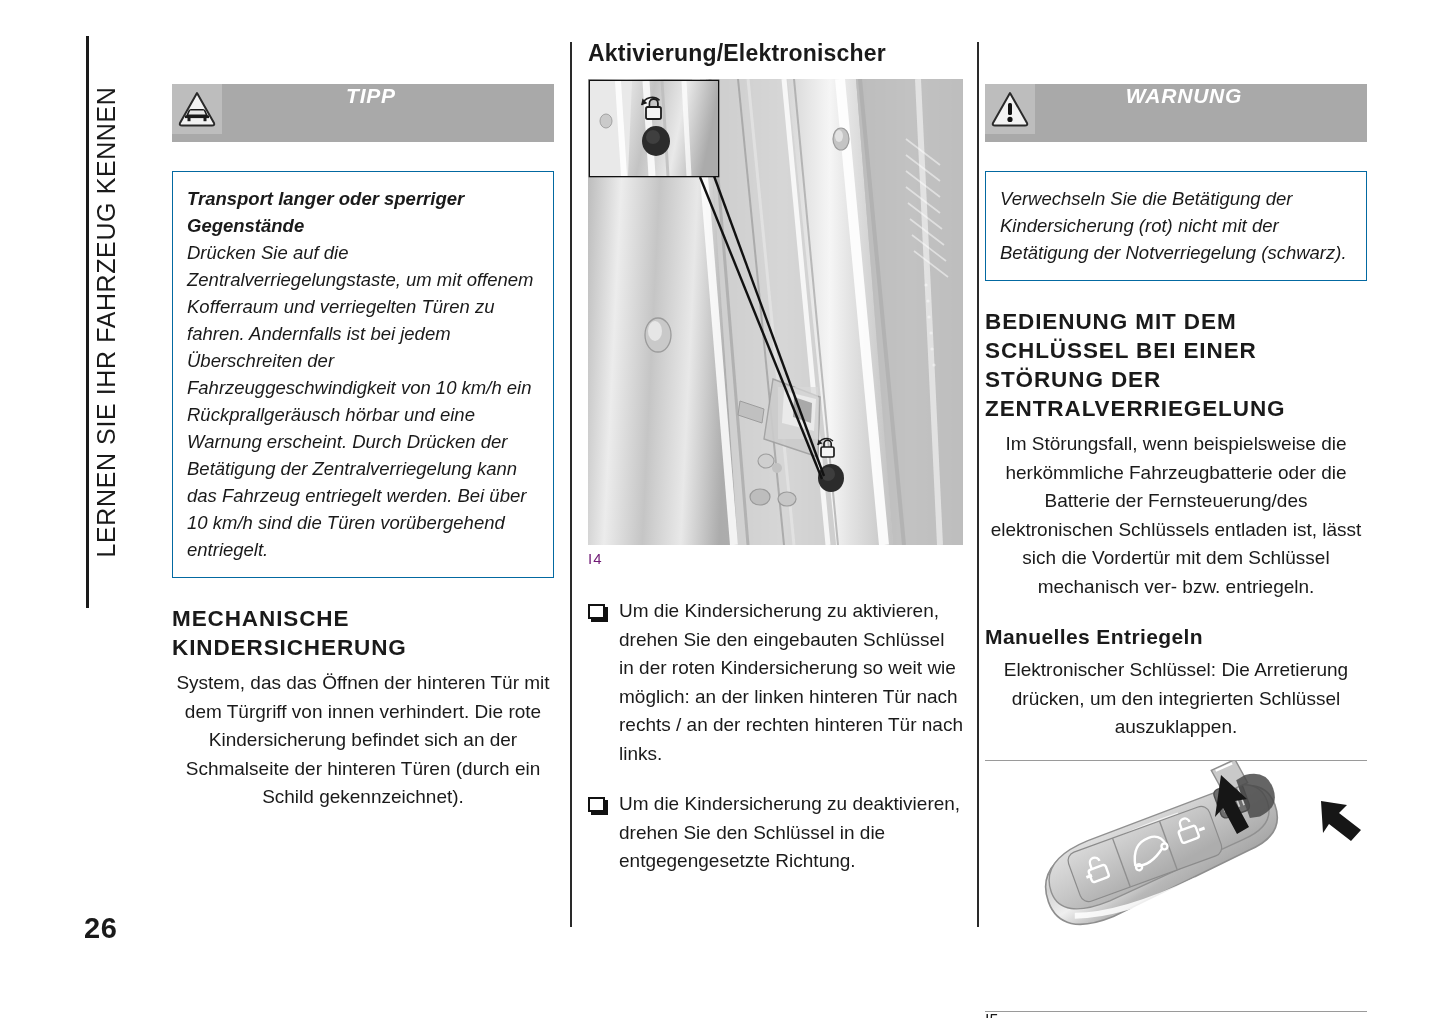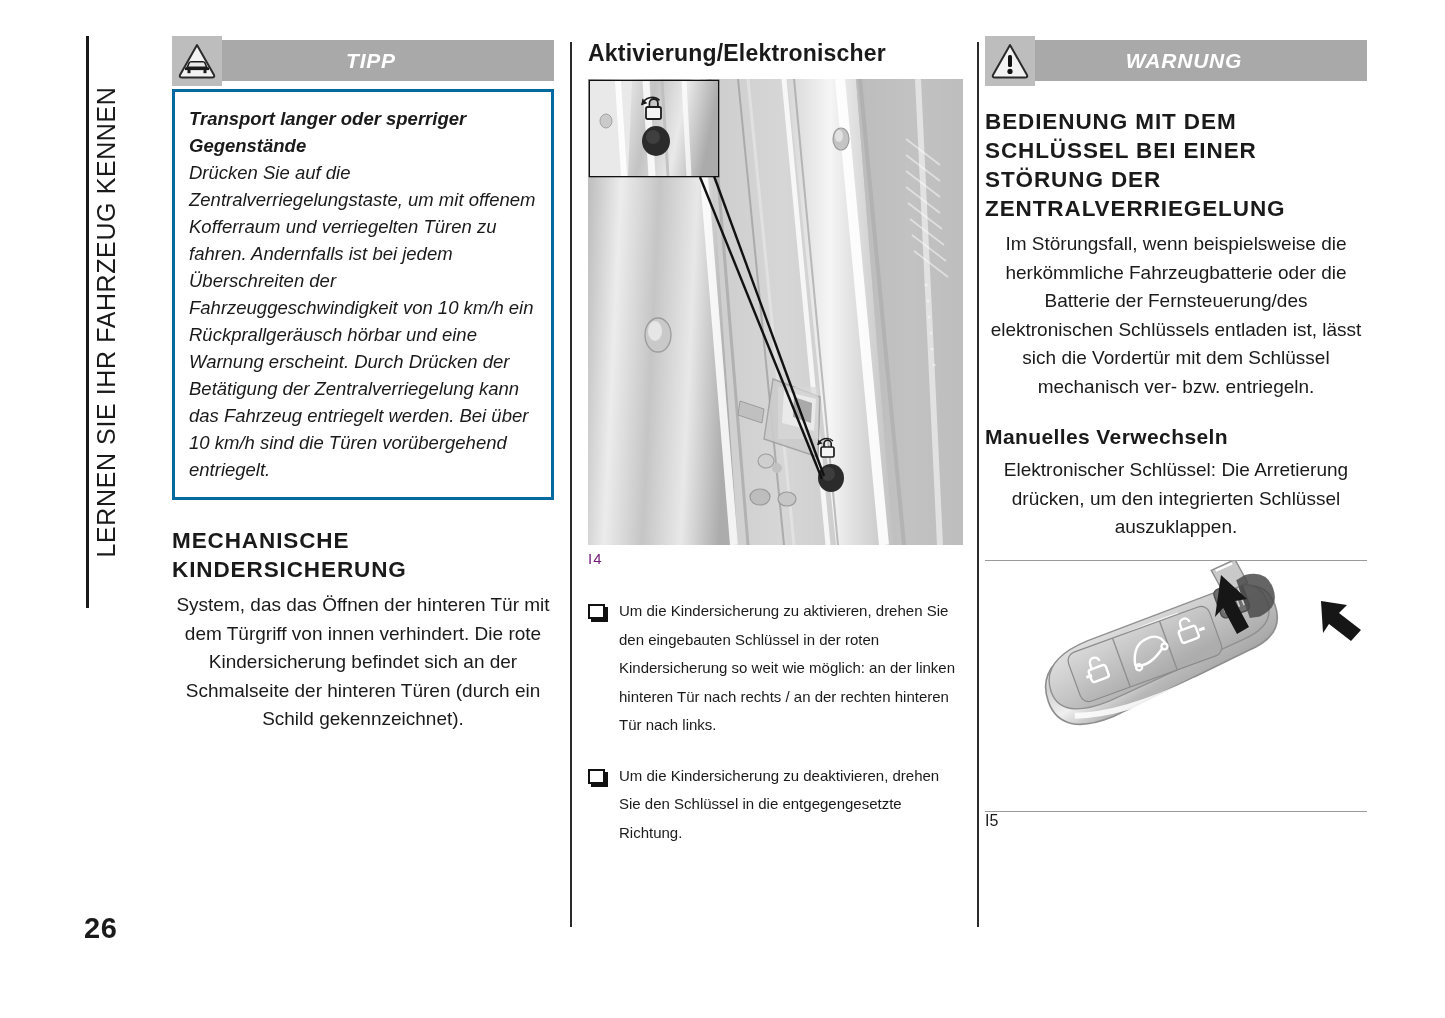--- a/index.html
+++ b/index.html
@@ -63,24 +63,25 @@
 
   
   .column { position: absolute; top: 40px; }
   #col-1 { left: 172px; width: 382px; }
   #col-2 { left: 588px; width: 375px; }
   #col-3 { left: 985px; width: 382px; }
 
   
   .callout-header {
     position: relative;
-    height: 41px;
+    height: 58px;
     background: #a9a9a9;
     display: flex;
-    align-items: center;
+    align-items: flex-start;
+    margin-top: 44px;
   }
   .callout-header .icon-box {
     width: 50px;
     height: 50px;
     background: #bdbdbd;
     display: flex;
     align-items: center;
     justify-content: center;
     flex: none;
   }
@@ -88,22 +89,22 @@
     flex: 1;
     text-align: center;
     font-style: italic;
     font-weight: bold;
     font-size: 21px;
     color: #ffffff;
     letter-spacing: 0.8px;
     padding-right: 34px;
   }
   .callout-body {
-    border: 3px solid #0369a1;
-    margin-top: 8px;
+    border: 1px solid #0369a1;
+    margin-top: 29px;
     padding: 13px 14px 14px 14px;
     font-style: italic;
     font-size: 18.5px;
     line-height: 27px;
   }
   .callout-body .lead {
     font-weight: bold;
     font-style: italic;
   }
   .callout-body p { margin: 0; }
@@ -154,21 +155,21 @@
   
   ul.bullets {
     list-style: none;
     margin: 30px 0 0 0;
     padding: 0;
   }
   ul.bullets li {
     position: relative;
     padding-left: 31px;
     margin-bottom: 22px;
-    font-size: 15px;
+    font-size: 19px;
     line-height: 28.5px;
   }
   .sq-bullet {
     position: absolute;
     left: 0;
     top: 7px;
     width: 13px;
     height: 11px;
     background: #ffffff;
     border: 2px solid #111111;
@@ -375,26 +376,29 @@
       <div class="callout-header">
         <div class="icon-box">
           <svg width="40" height="40" viewBox="0 0 40 40">
             <path d="M20 4 L37 34 Q38 36.5 35 36.5 L5 36.5 Q2 36.5 3 34 Z" fill="#f2f2f2" stroke="#2a2a2a" stroke-width="2" stroke-linejoin="round"></path>
             <rect x="18" y="14" width="4" height="12" rx="1.6" fill="#111111"></rect>
             <circle cx="20" cy="30.4" r="2.6" fill="#111111"></circle>
           </svg>
         </div>
         <div class="title">WARNUNG</div>
       </div>
+      <div class="callout-body">
+        <p>Verwechseln Sie die Betätigung der Kindersicherung (rot) nicht mit der Betätigung der Notverriegelung (schwarz).</p>
+      </div>
     </div>
 
     <h2 class="section-title">BEDIENUNG MIT DEM SCHLÜSSEL BEI EINER STÖRUNG DER ZENTRALVERRIEGELUNG</h2>
     <p class="body">Im Störungsfall, wenn beispielsweise die herkömmliche Fahrzeugbatterie oder die Batterie der Fernsteuerung/des elektronischen Schlüssels entladen ist, lässt sich die Vordertür mit dem Schlüssel mechanisch ver- bzw. entriegeln.</p>
 
-    <h3 class="sub-title">Manuelles Verwechseln</h3>
+    <h3 class="sub-title">Manuelles Entriegeln</h3>
     <p class="body">Elektronischer Schlüssel: Die Arretierung drücken, um den integrierten Schlüssel auszuklappen.</p>
 
     <div class="hrule"></div>
 
     <figure class="figure">
       <svg width="382" height="232" viewBox="0 0 382 232">
         <defs>
           <linearGradient id="fobBody" x1="0.1" y1="0" x2="0.85" y2="1">
             <stop offset="0%" stop-color="#fbfbfb"></stop>
             <stop offset="22%" stop-color="#d2d2d2"></stop>

